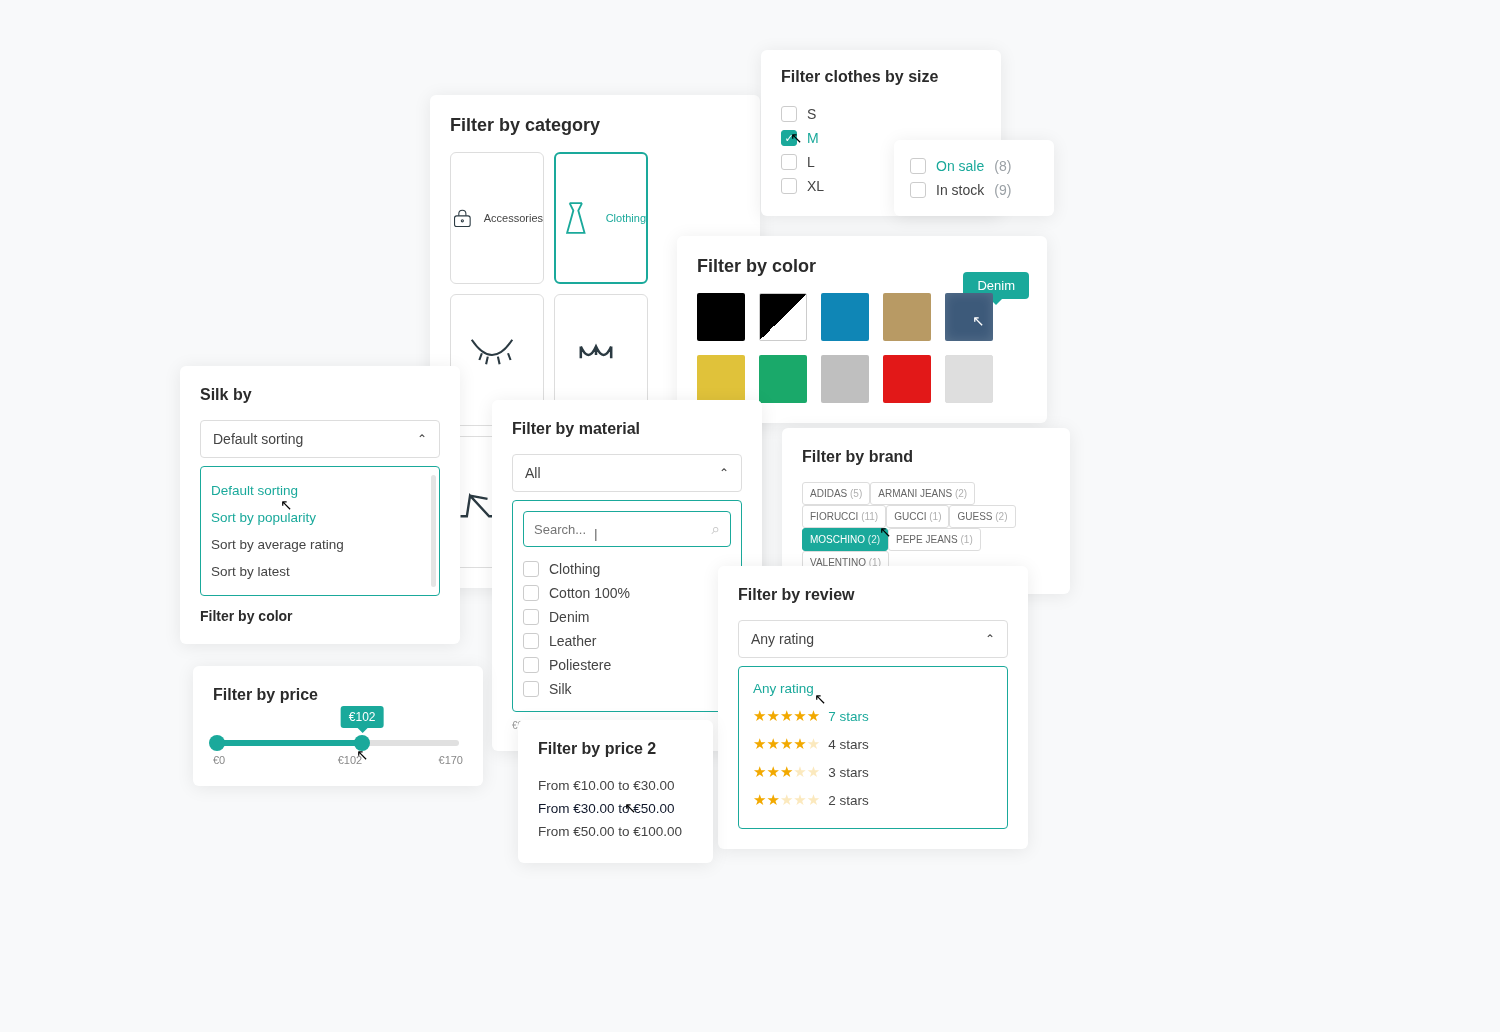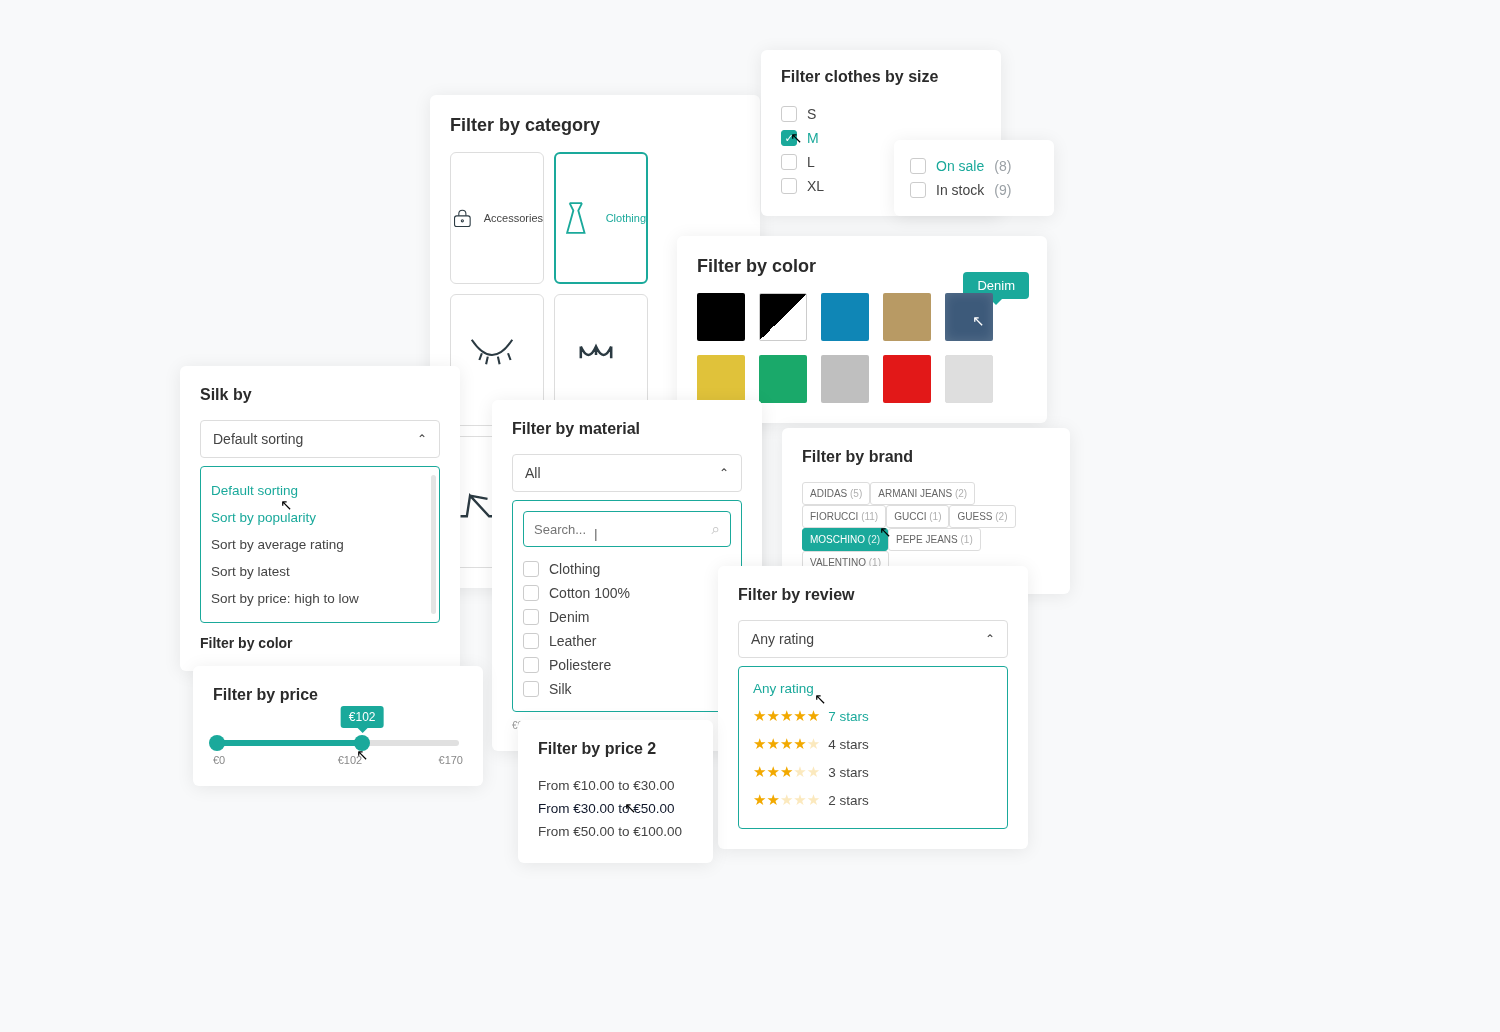--- a/index.html
+++ b/index.html
@@ -228,21 +228,20 @@
   <div class="dropdown-head">
     <span>Default sorting</span>
     <span class="chev">⌃</span>
   </div>
   <div class="dropdown-body">
     <div class="dropdown-scroll"></div>
     <div class="dropdown-opt active">Default sorting</div>
     <div class="dropdown-opt hover">Sort by popularity</div>
     <div class="dropdown-opt">Sort by average rating</div>
     <div class="dropdown-opt">Sort by latest</div>
-    <div class="dropdown-opt">Sort by price: high to low</div>
   </div>
   <div class="subtitle">Filter by color</div>
 </div>
 <span class="cursor" style="left:280px; top:496px;">↖</span>
 
 <div class="panel" id="material-panel">
   <div class="panel-title" style="font-size:16px;">Filter by material</div>
   <div class="dropdown-head">
     <span>All</span>
     <span class="chev">⌃</span>

